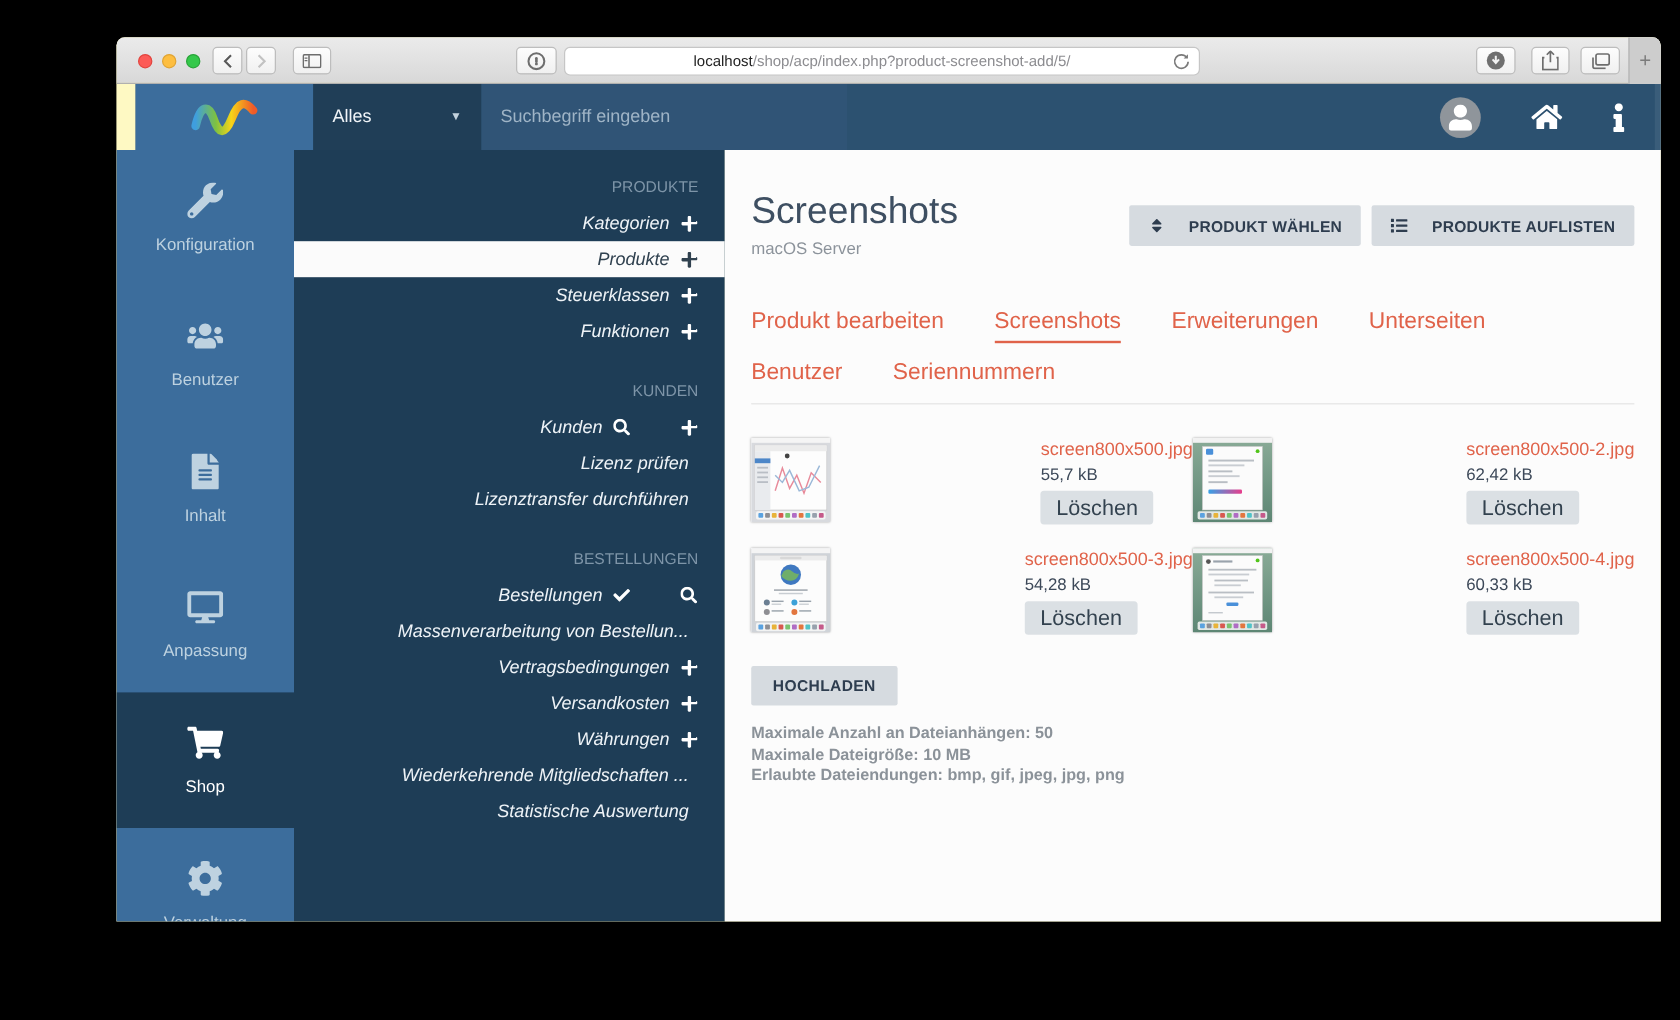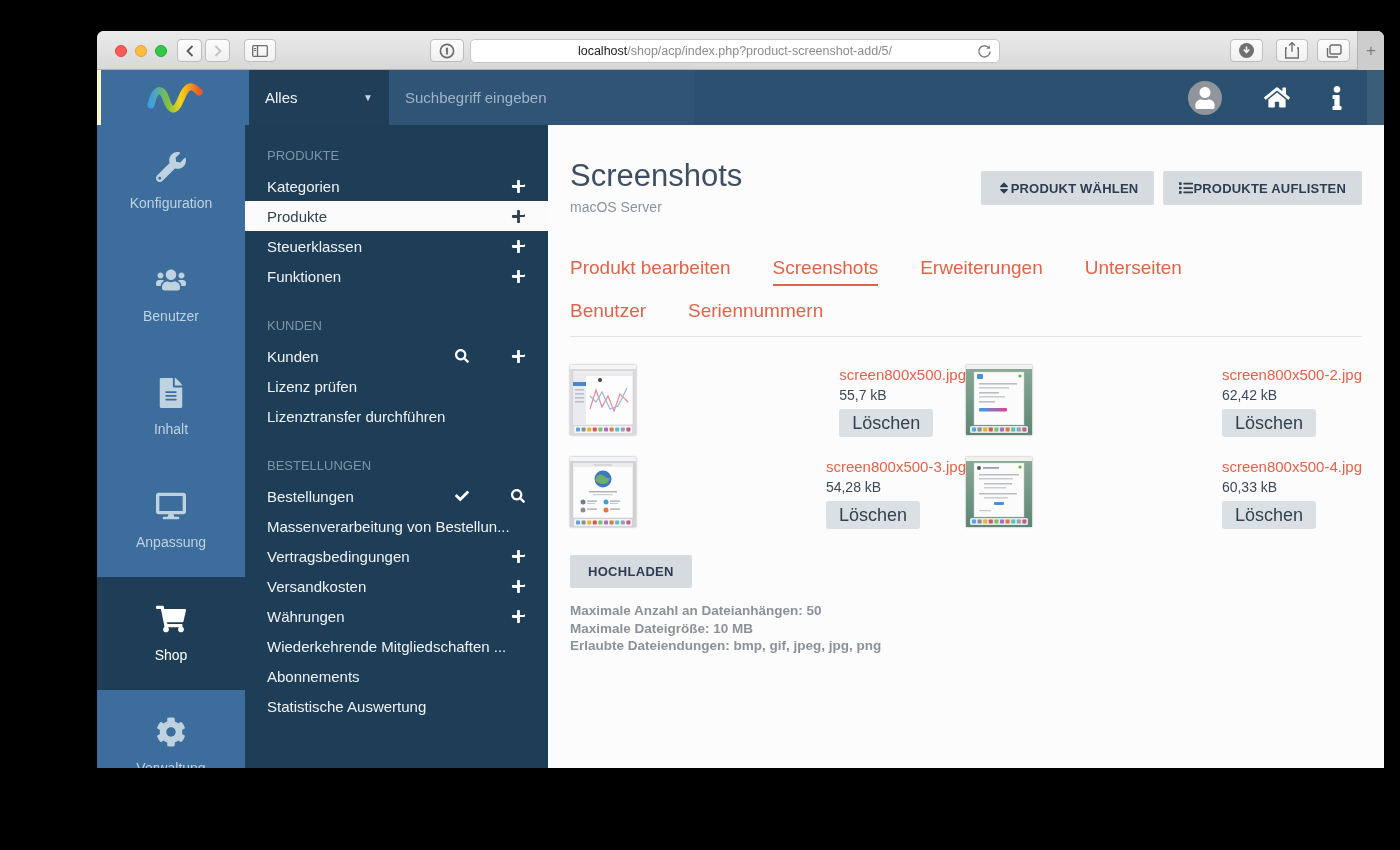--- a/index.html
+++ b/index.html
@@ -20,56 +20,56 @@
   .chev{width:8px;height:12px;}
   .urlfield{position:absolute;left:373px;top:8px;width:530px;height:24px;background:#fff;
     border:1px solid #c6c6c6;border-radius:5px;display:flex;align-items:center;justify-content:center;
     font-size:12.5px;color:#8c8c90;}
   .urlfield .host{color:#222;}
   .reload{position:absolute;right:7px;top:4px;}
   .newtab{position:absolute;right:0;top:0;width:27px;height:39px;background:#cdcdcd;
     border-left:1px solid #b3b3b3;display:flex;align-items:center;justify-content:center;
     color:#7b7b7b;font-size:17px;}
   
-  .acp-header{position:absolute;left:4px;top:39px;width:100%;height:55px;background:#2c5170;display:flex;}
+  .acp-header{position:absolute;left:16px;top:39px;width:100%;height:55px;background:#2c5170;display:flex;}
   .logo-box{width:148px;height:55px;background:#3c6d9c;display:flex;align-items:center;justify-content:center;}
   .scope{width:140px;height:55px;background:#203e57;display:flex;align-items:center;padding:0 16px;
     color:#f0f4f8;font-size:15px;position:relative;}
   .scope .caret{position:absolute;right:16px;font-size:10px;color:#c3d2de;}
   .searchwrap{width:305px;height:55px;background:#305476;}
   .searchwrap input{width:100%;height:100%;background:transparent;border:none;outline:none;
     padding:0 16px;font-size:15px;color:#fff;}
   .searchwrap input::placeholder{color:#9fb4c6;opacity:1;}
   .hdr-right{margin-left:auto;display:flex;align-items:center;gap:42px;padding-right:46px;}
   .avatar{width:34px;height:34px;border-radius:50%;background:#8f959b;overflow:hidden;position:relative;}
   .avatar svg{position:absolute;left:7px;top:6px;}
   .hdr-scrollnotch{position:absolute;right:0;top:0;width:21px;height:55px;background:rgba(255,255,255,.07);}
   
   .main-row{position:absolute;left:0;top:94px;width:100%;height:643px;display:flex;}
   .icon-sidebar{width:148px;background:#3c6d9c;flex:none;overflow:hidden;}
   .side-item{height:113px;display:flex;flex-direction:column;align-items:center;justify-content:center;
     color:#bed2e0;font-size:14px;}
   .side-item svg{margin-bottom:13px;}
   .side-item.active{background:#1e3d56;color:#fff;}
-  .menu{width:303px;background:#1e3d56;flex:none;padding:16px 0;overflow:hidden;}
+  .menu{width:359px;background:#1e3d56;flex:none;padding:16px 0;overflow:hidden;text-align:right;}
   .msec-title{height:30px;line-height:30px;padding:0 22px;font-size:13px;color:#7e95a8;margin-top:20px;}
   .msec-title:first-child{margin-top:0;}
   .mrow{height:30px;display:flex;align-items:center;padding:0 22px;color:#eef3f7;font-size:15px;}
-  .mrow .mlabel{flex:1;white-space:nowrap;overflow:hidden;}
+  .mrow .mlabel{flex:1;white-space:nowrap;overflow:hidden;font-style:italic;}
   .mrow .micons{display:flex;gap:40px;margin-left:8px;}
   .mrow .micon{width:16px;display:flex;justify-content:center;align-items:center;}
   .mrow.active{background:#fbfbfb;color:#30414f;}
   
   .content{flex:1;background:#fcfcfc;padding:32px 22px 0 22px;overflow:hidden;position:relative;}
   .c-head{display:flex;align-items:flex-start;}
   .page-title{font-size:31px;font-weight:300;color:#3e4f62;line-height:38px;}
   .page-sub{font-size:14px;color:#8c939b;margin-top:4px;}
   .head-btns{margin-left:auto;display:flex;gap:9px;margin-top:14px;}
   .gbtn{height:34px;background:#d6dbe0;border:none;border-radius:2px;padding:0 16px;
-    font-size:13px;font-weight:bold;color:#2e3d4f;display:flex;align-items:center;gap:0;letter-spacing:.2px;}
+    font-size:13px;font-weight:bold;color:#2e3d4f;display:flex;align-items:center;gap:20px;letter-spacing:.2px;}
   .tabs{margin-top:42px;display:flex;flex-wrap:wrap;column-gap:42px;row-gap:14px;max-width:700px;}
   .tab{font-size:19px;color:#e0634a;padding-bottom:5px;white-space:nowrap;}
   .tab.active{border-bottom:2px solid #e0634a;}
   .tabs-divider{height:1px;background:#e4e4e4;margin-top:9px;}
   .shots{display:flex;flex-wrap:wrap;margin-top:28px;}
   .shot{width:50%;display:flex;margin-bottom:20px;justify-content:space-between;}
   .thumb{width:66px;height:70px;flex:none;box-shadow:0 0 2px rgba(0,0,0,.35);}
   .thumb svg{display:block;}
   .shot-info{margin-left:17px;}
   .shot-name{font-size:15px;color:#e0634a;line-height:19px;}
@@ -334,24 +334,20 @@
       <span class="micons">
               <span class="micon">
                 <svg width="15" height="15" viewBox="0 0 448 512">
                   <path fill="#ffffff" d="M416 208H272V64c0-17.67-14.33-32-32-32h-32c-17.67 0-32 14.33-32 32v144H32c-17.67 0-32 14.33-32 32v32c0 17.67 14.33 32 32 32h144v144c0 17.67 14.33 32 32 32h32c17.67 0 32-14.33 32-32V272h144c17.67 0 32-14.33 32-32v-32c0-17.67-14.33-32-32-32z"></path>
                 </svg>
               </span>
             </span>
     </div>
           <div class="mrow">
       <span class="mlabel">Wiederkehrende Mitgliedschaften ...</span>
-      <span class="micons"></span>
-    </div>
-          <div class="mrow">
-      <span class="mlabel">Abonnements</span>
       <span class="micons"></span>
     </div>
           <div class="mrow">
       <span class="mlabel">Statistische Auswertung</span>
       <span class="micons"></span>
     </div>
         </div>
 
       <div class="content">
         <div class="c-head">

